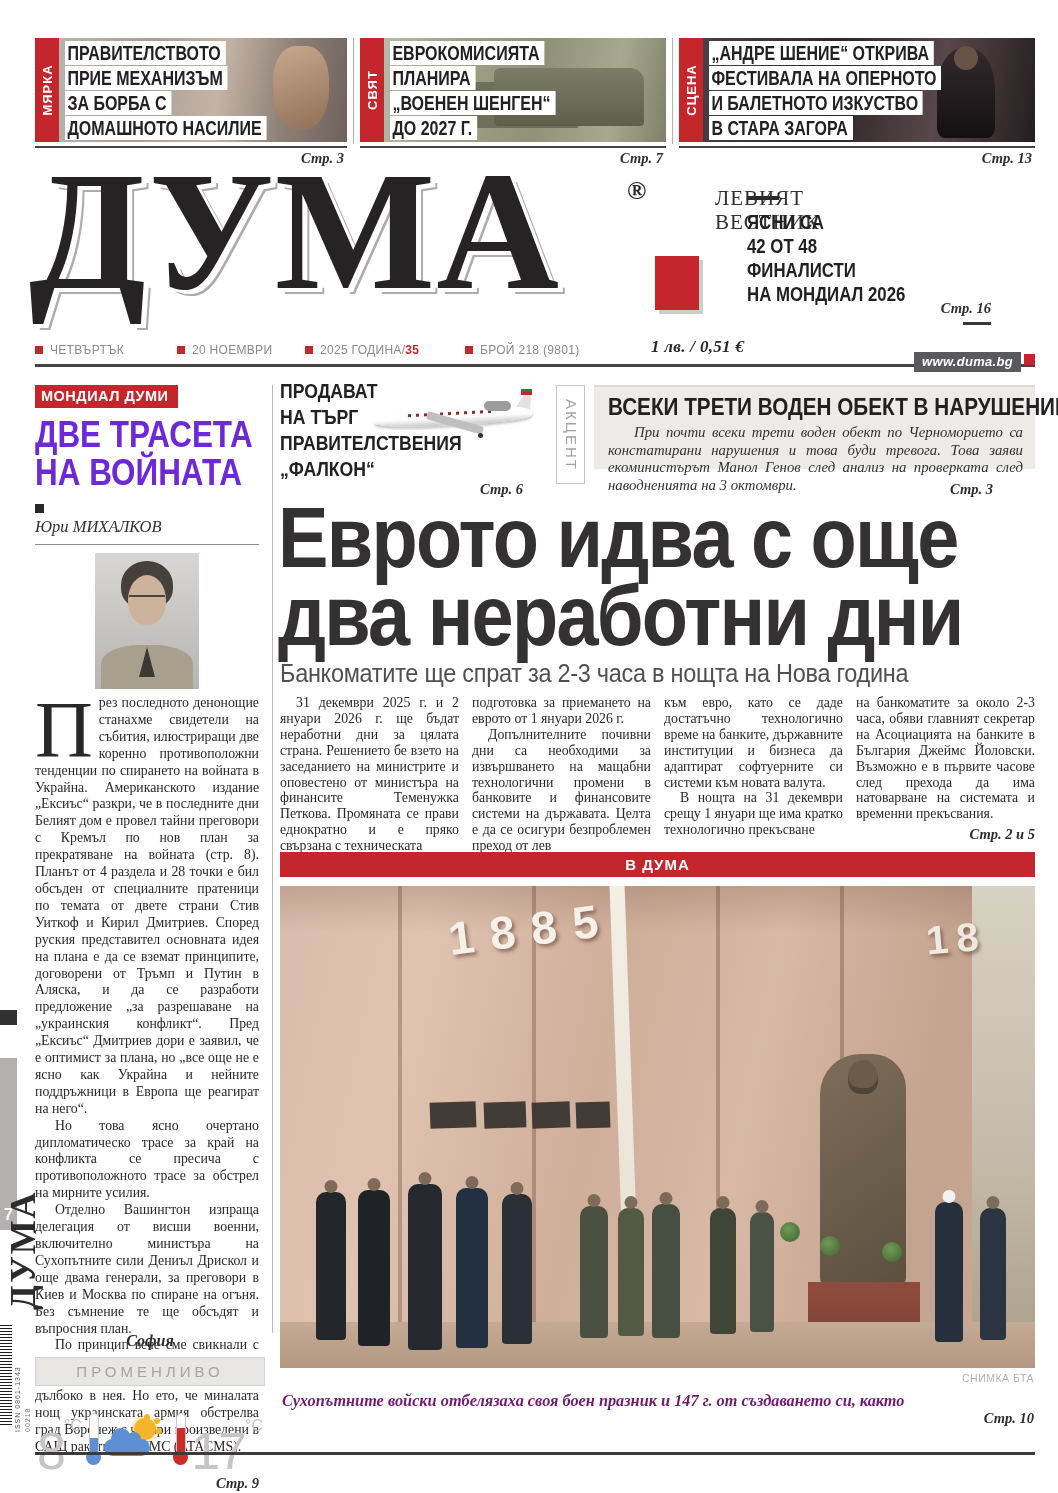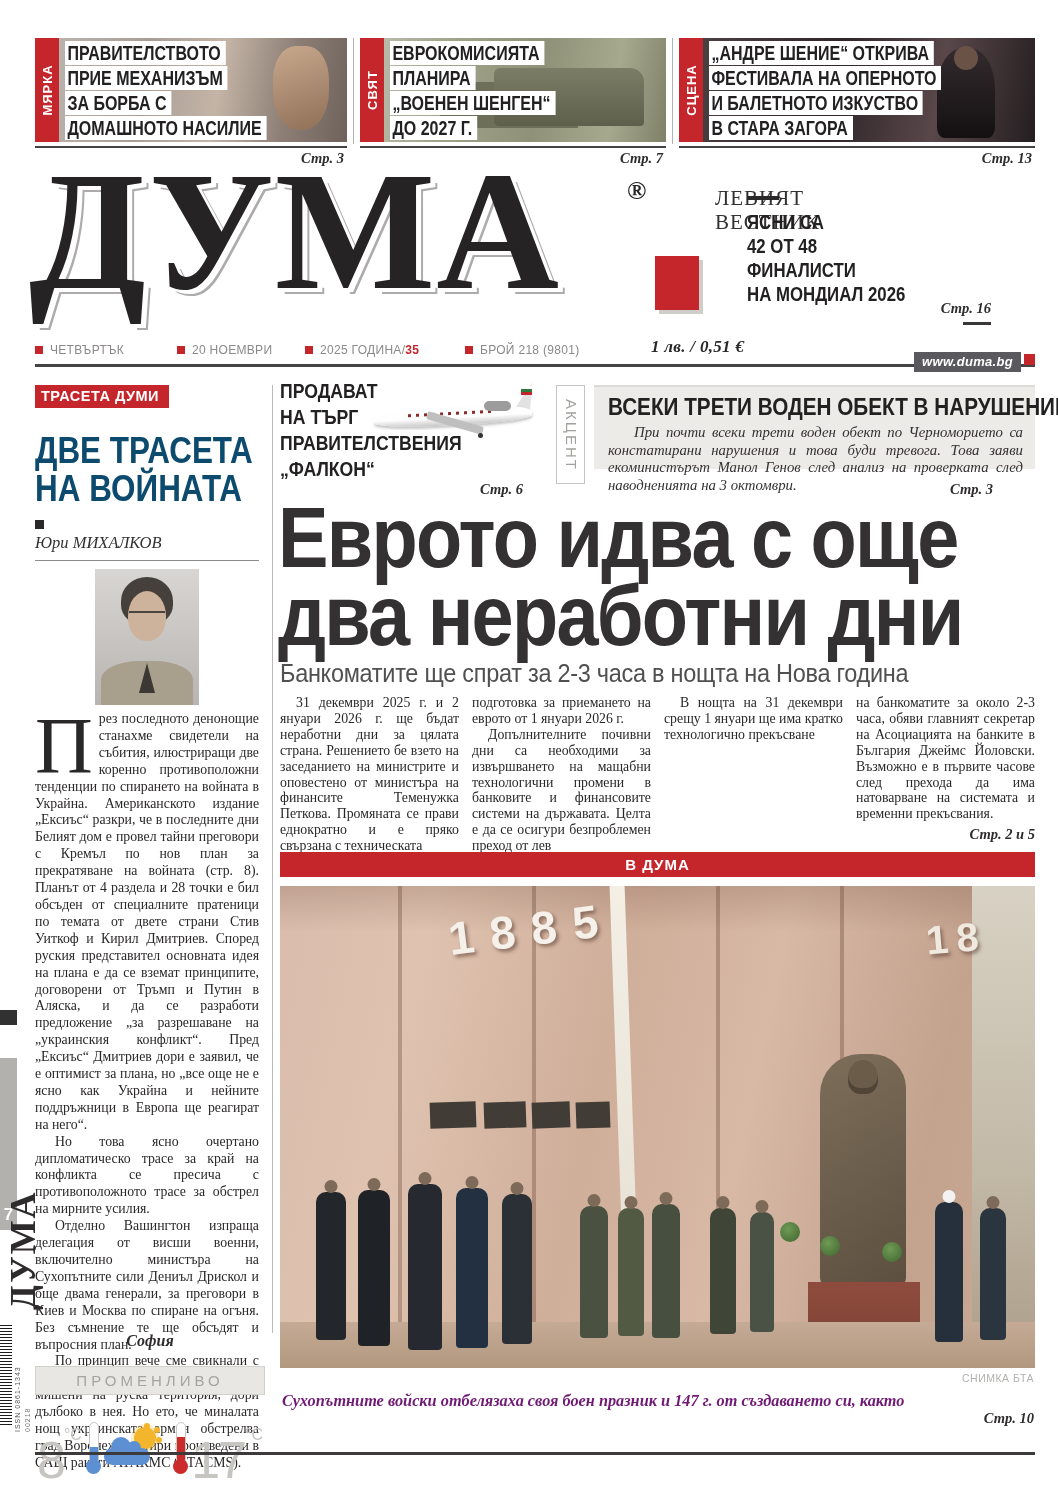--- a/index.html
+++ b/index.html
@@ -71,21 +71,21 @@
   .main-rule{left:35px;top:364px;width:1000px;height:3px;background:#464344;}
   .site{position:absolute;right:14px;top:11px;z-index:3;background:#5a5a5e;color:#fff;
         font:italic bold 13px/16px "Liberation Sans",sans-serif;padding:2px 8px;}
   .site-sq{position:absolute;right:0;top:13px;z-index:3;width:11px;height:11px;background:var(--red);}
 
   
   .vline{left:272px;top:385px;width:1px;height:948px;background:#bbb9b6;}
   .opinion{left:35px;top:385px;width:224px;}
   .kicker{display:inline-block;background:var(--red);color:#fff;font-weight:bold;font-size:14.5px;
         padding:3px 10px 4px 6px;letter-spacing:.5px;}
-  .op-title{margin-top:24px;font-weight:bold;font-size:37px;line-height:38px;color:#0c4a6e;}
+  .op-title{margin-top:8px;font-weight:bold;font-size:37px;line-height:38px;color:#6d28d9;}
   .op-title span{display:block;transform:scaleX(.85);transform-origin:0 50%;white-space:nowrap;}
   .bullet{width:9px;height:9px;background:#2b2829;margin:12px 0 4px;}
   .author{font:italic 400 16.5px "Liberation Serif",serif;color:#333031;}
   .a-rule{border-top:1.5px solid #8d8b88;margin:7px 0 8px;}
   .portrait{position:relative;width:104px;height:136px;margin:0 auto 6px;
         background:linear-gradient(#d8d6d3,#b7b4b1);overflow:hidden;}
   .hair{position:absolute;top:8px;left:26px;width:52px;height:48px;border-radius:50% 50% 42% 42%;background:#45403b;}
   .face{position:absolute;top:22px;left:33px;width:38px;height:50px;border-radius:50% 50% 46% 46%;background:#cdb39b;}
   .glasses{position:absolute;top:42px;left:34px;width:36px;height:9px;border-top:2px solid #4a4540;}
   .suit{position:absolute;bottom:0;left:6px;width:92px;height:44px;border-radius:42% 42% 0 0;background:#a89f8d;}
@@ -93,21 +93,21 @@
         width:16px;height:30px;background:#3d3833;clip-path:polygon(50% 0,100% 100%,0 100%);}
   .article{font:400 13.8px/16.9px "Liberation Serif","DejaVu Serif",serif;color:#2a2728;text-align:justify;}
   .article p{margin:0;}
   .article p.ind{text-indent:20px;}
   .dropcap{float:left;font:400 80px/62px "Liberation Serif",serif;color:#2a2728;margin:4px 6px 0 0;}
   .op-page{text-align:right;margin-top:19px;}
 
   
   .weather{left:35px;top:1332px;width:230px;}
   .w-city{text-align:center;font:italic bold 16px "Liberation Serif",serif;color:#2e2b2c;}
-  .w-cond{margin:16px 0 14px;background:#e9e7e3;border:1px solid #d3d1cd;color:#a6a4a1;
+  .w-cond{margin:7px 0 14px;background:#e9e7e3;border:1px solid #d3d1cd;color:#a6a4a1;
         text-align:center;font-size:15px;letter-spacing:4px;padding:5px 0;}
   .w-row{display:flex;align-items:center;justify-content:space-between;padding:0 2px;}
   .w-temp{font:400 52px/52px "Liberation Sans",sans-serif;color:#c7c5c2;letter-spacing:-2px;}
   .w-temp sup{font-size:16px;letter-spacing:0;vertical-align:38px;}
   .thermo{position:relative;width:14px;height:52px;}
   .thermo .tube{position:absolute;left:3px;top:0;width:8px;height:40px;border:1.5px solid #c9c7c4;
         border-radius:5px;background:#fff;overflow:hidden;}
   .thermo .fill{position:absolute;left:0;right:0;bottom:0;}
   .thermo .bulb{position:absolute;left:0;bottom:0;width:15px;height:15px;border-radius:50%;}
   .thermo.cold .fill{height:16px;background:#5d8fd3;}
@@ -314,21 +314,21 @@
     <span class="dl" style="left:270px"><i class="sq"></i><span>2025 ГОДИНА/</span><span class="red">35</span></span>
     <span class="dl" style="left:430px"><i class="sq"></i><span>БРОЙ 218 (9801)</span></span>
     <span class="price">1 лв. / 0,51 €</span>
     <span class="site">www.duma.bg</span>
     <i class="site-sq"></i>
   </div>
   <div class="abs main-rule"></div>
 
   <div class="abs vline"></div>
   <div class="abs opinion">
-    <span class="kicker">ТРАСЕТА ДУМИ</span>
+    <span class="kicker">МОНДИАЛ ДУМИ</span>
     <div class="op-title">
       <span>ДВЕ ТРАСЕТА</span>
       <span>НА ВОЙНАТА</span>
     </div>
     <div class="bullet"></div>
     <div class="author">Юри МИХАЛКОВ</div>
     <div class="a-rule"></div>
     <div class="portrait">
       <i class="hair"></i>
       <i class="face"></i>
@@ -404,20 +404,21 @@
 
   <div class="abs cols">
     <div>
       <p class="ind">31 декември 2025 г. и 2 януари 2026 г. ще бъдат неработни дни за цялата страна. Решението бе взето на заседанието на министрите и оповестено от министъра на финансите Теменужка Петкова. Промяната се прави еднократно и е пряко свързана с техническата</p>
     </div>
     <div>
       <p>подготовка за приемането на еврото от 1 януари 2026 г.</p>
       <p class="ind">Допълнителните почивни дни са необходими за извършването на мащабни технологични промени в банковите и финансовите системи на държавата. Целта е да се осигури безпроблемен преход от лев</p>
     </div>
     <div>
+      <p>към евро, като се даде достатъчно технологично време на банките, държавните институции и бизнеса да адаптират софтуерните си системи към новата валута.</p>
       <p class="ind">В нощта на 31 декември срещу 1 януари ще има кратко технологично прекъсване</p>
     </div>
     <div>
       <p>на банкоматите за около 2-3 часа, обяви главният секретар на Асоциацията на банките в България Джеймс Йоловски. Възможно е в първите часове след прехода да има натоварване на системата и временни прекъсвания.</p>
       <div class="pageref sp">Стр. 2 и 5</div>
     </div>
   </div>
 
   <div class="abs kadar-bar">В ДУМА</div>
   <div class="abs photo">

